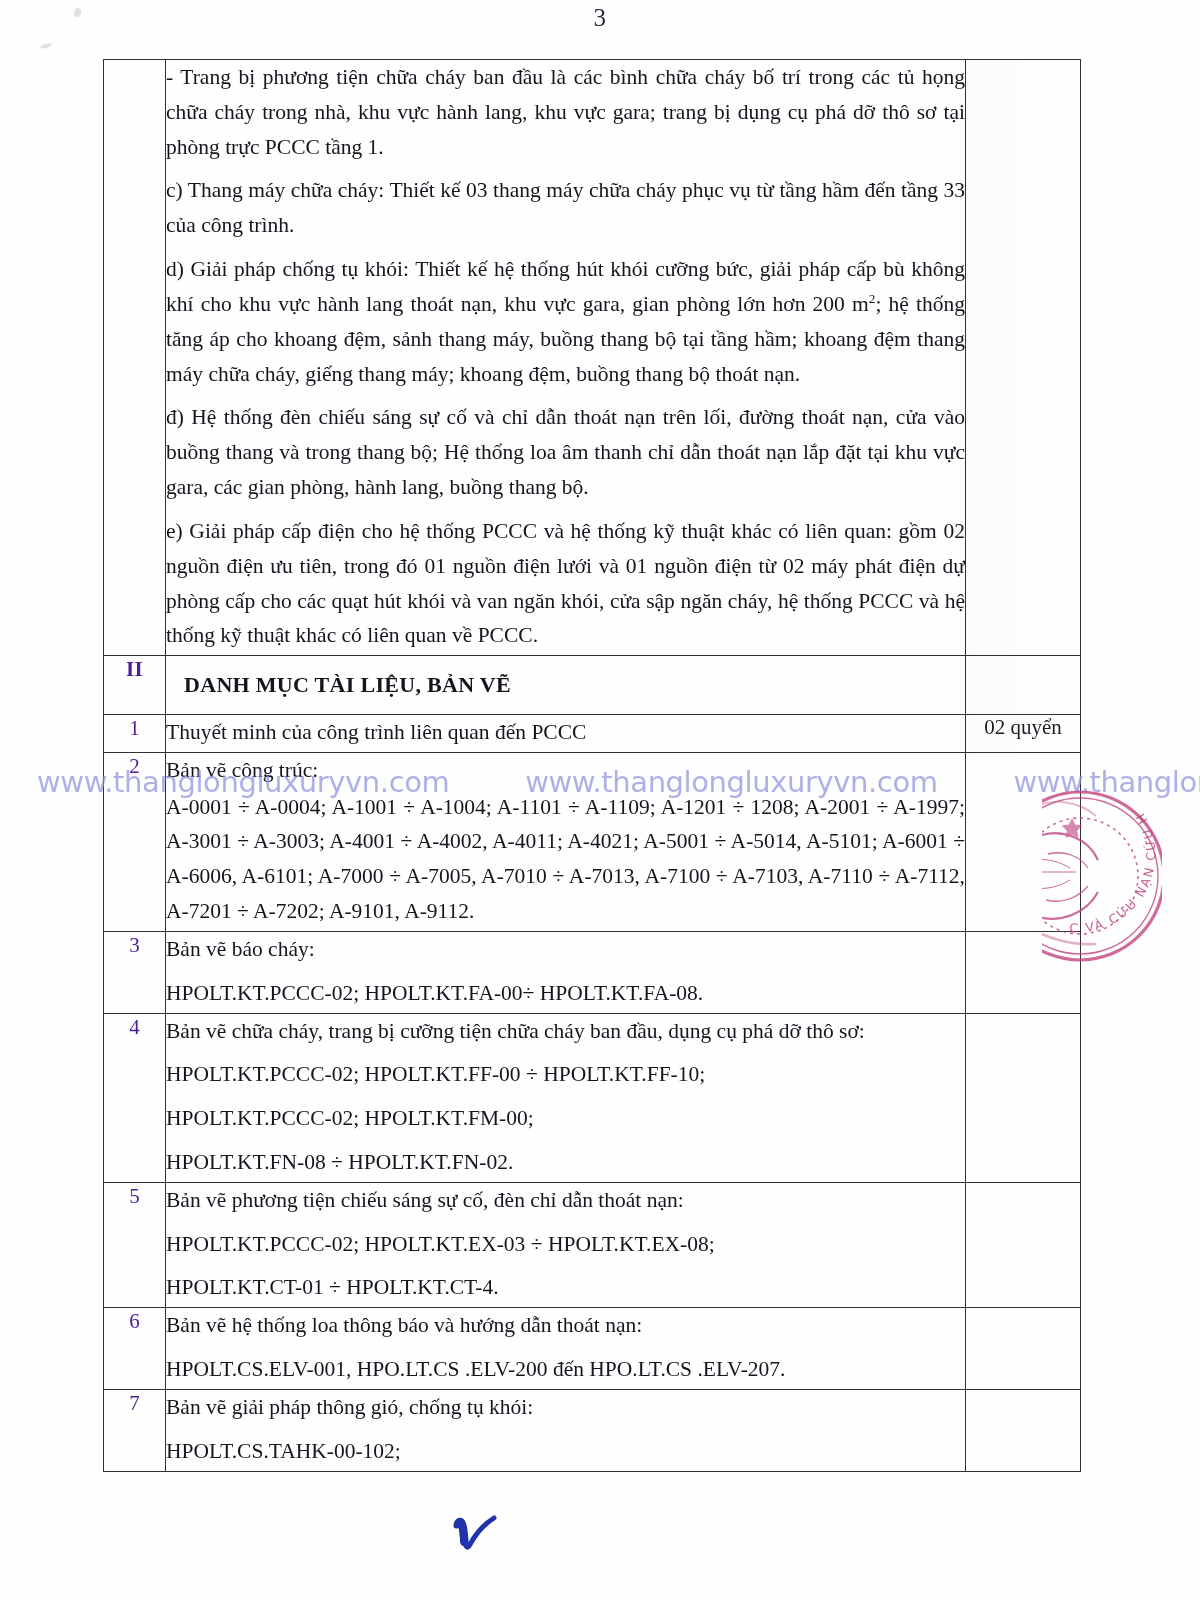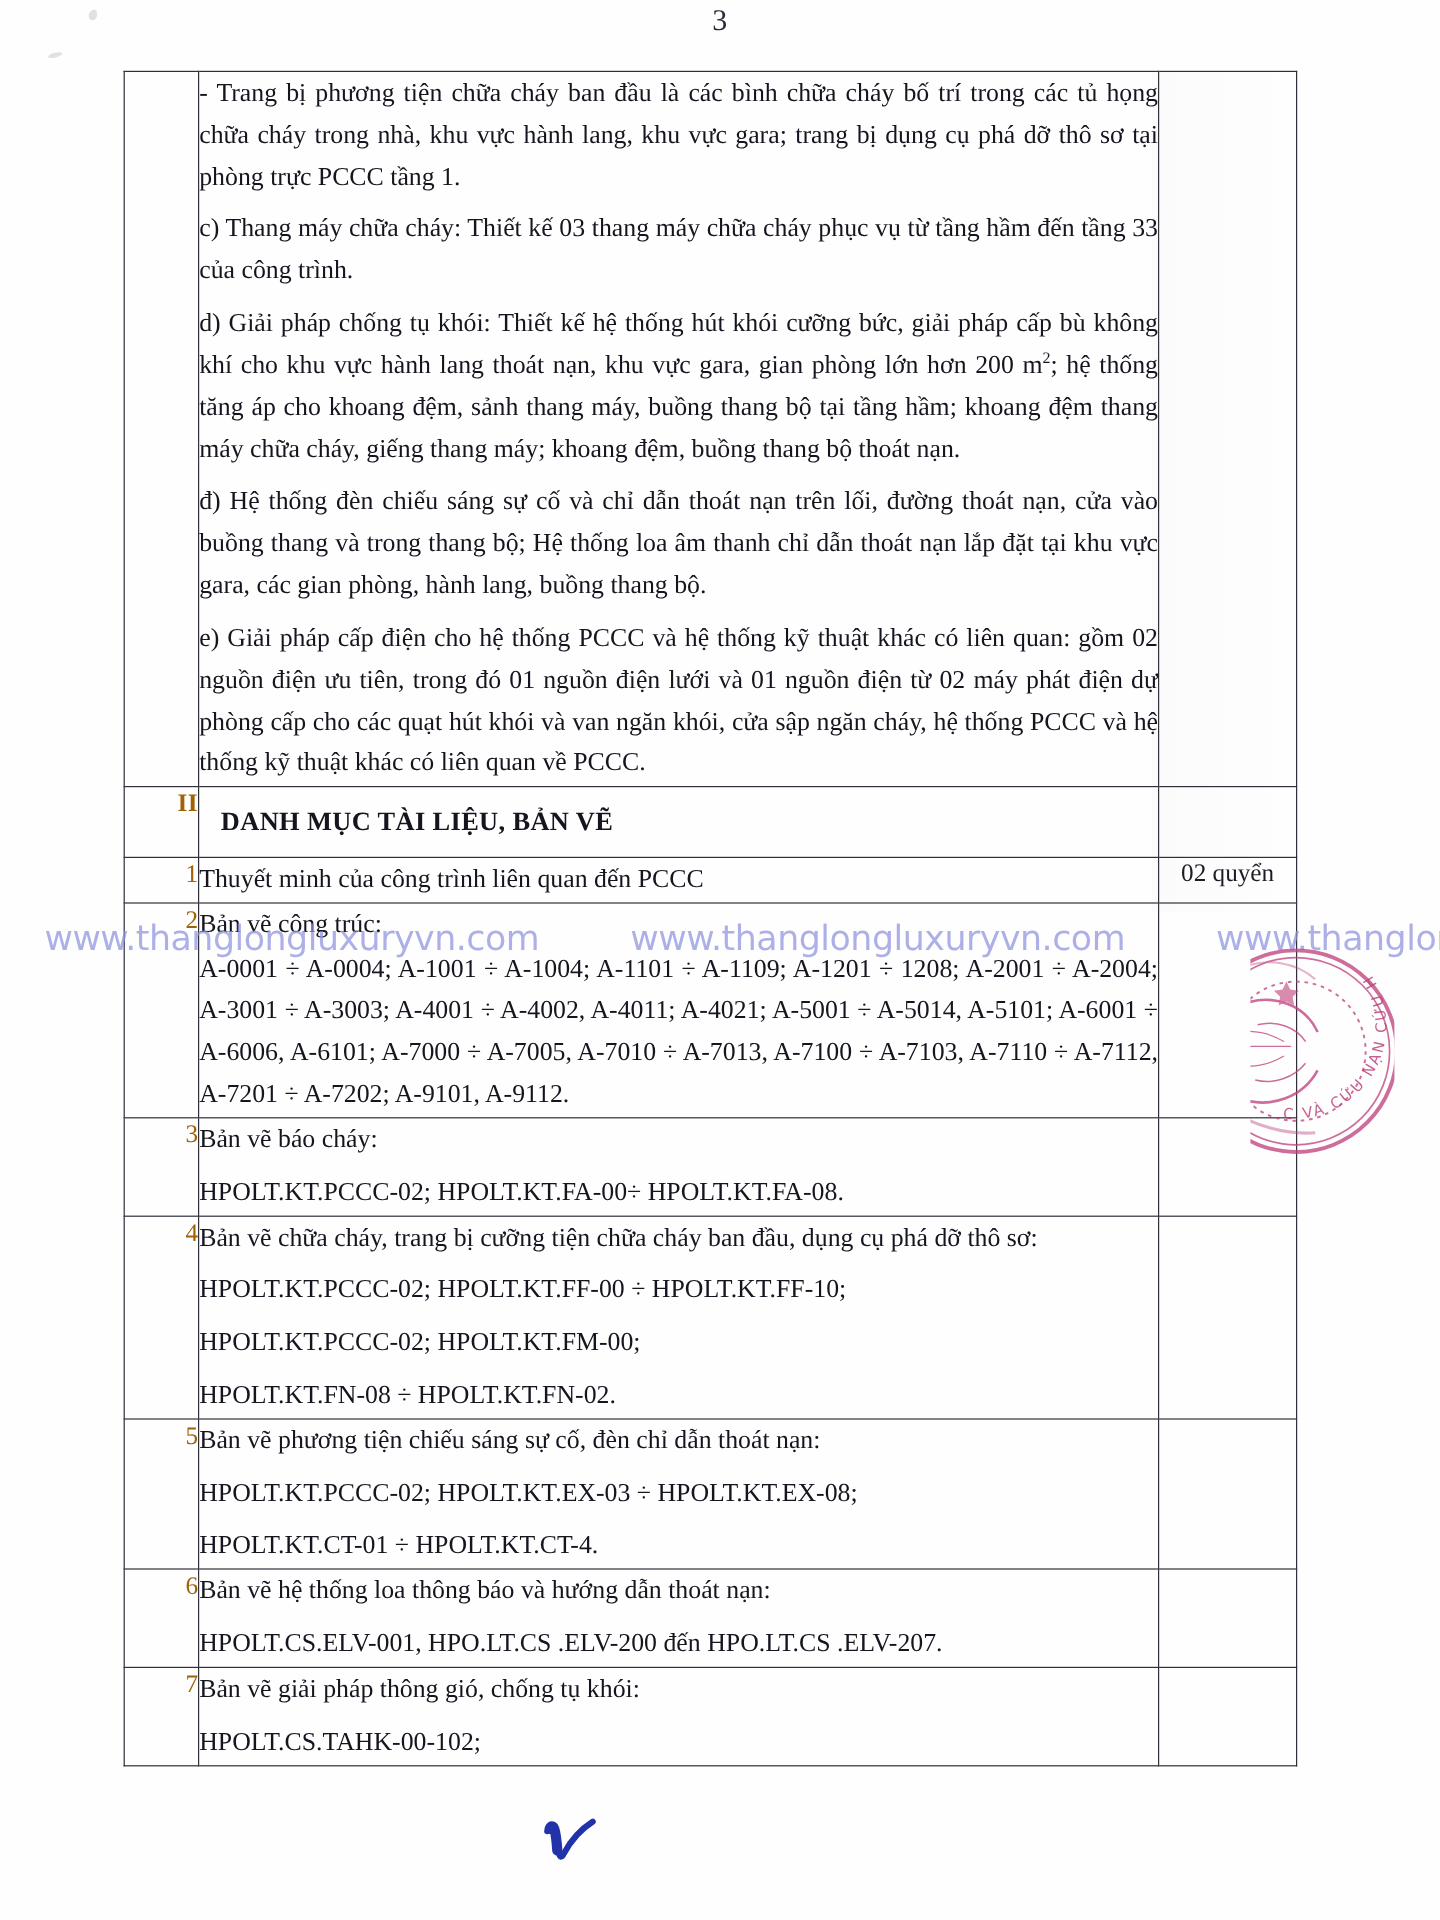--- a/index.html
+++ b/index.html
@@ -59,25 +59,25 @@
     border: 1.4px solid #30303a;
     vertical-align: top;
     padding: 0;
     background: transparent;
   }
   .col-no    { width: 62px; }
   .col-body  { width: 800px; }
   .col-qty   { width: 115px; }
 
   .cell-no {
-    text-align: right;
+    text-align: center;
     font-size: 21px;
     padding: 12px 0 10px 0;
     line-height: 1.25;
-    color: #a16207;
+    color: #4c1d95;
   }
   .cell-no.roman { font-weight: bold; font-size: 21px; letter-spacing: .4px; }
 
   .cell-qty {
     text-align: center;
     font-size: 21px;
     padding: 12px 0 10px 0;
     color: #1c1c26;
   }
 
@@ -197,21 +197,21 @@
         <td class="cell-body plain">
           <p>Thuyết minh của công trình liên quan đến PCCC</p>
         </td>
         <td class="cell-qty">02 quyển</td>
       </tr>
 
       <tr>
         <td class="cell-no">2</td>
         <td class="cell-body">
           <p class="plain">Bản vẽ công trúc:</p>
-          <p>A-0001 ÷ A-0004; A-1001 ÷ A-1004; A-1101 ÷ A-1109; A-1201 ÷ 1208; A-2001 ÷ A-2004; A-3001 ÷ A-3003; A-4001 ÷ A-4002, A-4011; A-4021; A-5001 ÷ A-5014, A-5101; A-6001 ÷ A-6006, A-6101; A-7000 ÷ A-7005, A-7010 ÷ A-7013, A-7100 ÷ A-7103, A-7110 ÷ A-7112, A-7201 ÷ A-7202; A-9101, A-9112.</p>
+          <p>A-0001 ÷ A-0004; A-1001 ÷ A-1004; A-1101 ÷ A-1109; A-1201 ÷ 1208; A-2001 ÷ A-1997; A-3001 ÷ A-3003; A-4001 ÷ A-4002, A-4011; A-4021; A-5001 ÷ A-5014, A-5101; A-6001 ÷ A-6006, A-6101; A-7000 ÷ A-7005, A-7010 ÷ A-7013, A-7100 ÷ A-7103, A-7110 ÷ A-7112, A-7201 ÷ A-7202; A-9101, A-9112.</p>
         </td>
         <td class="cell-qty"></td>
       </tr>
 
       <tr>
         <td class="cell-no">3</td>
         <td class="cell-body plain">
           <p>Bản vẽ báo cháy:</p>
           <p class="gap">HPOLT.KT.PCCC-02; HPOLT.KT.FA-00÷ HPOLT.KT.FA-08.</p>
         </td>

